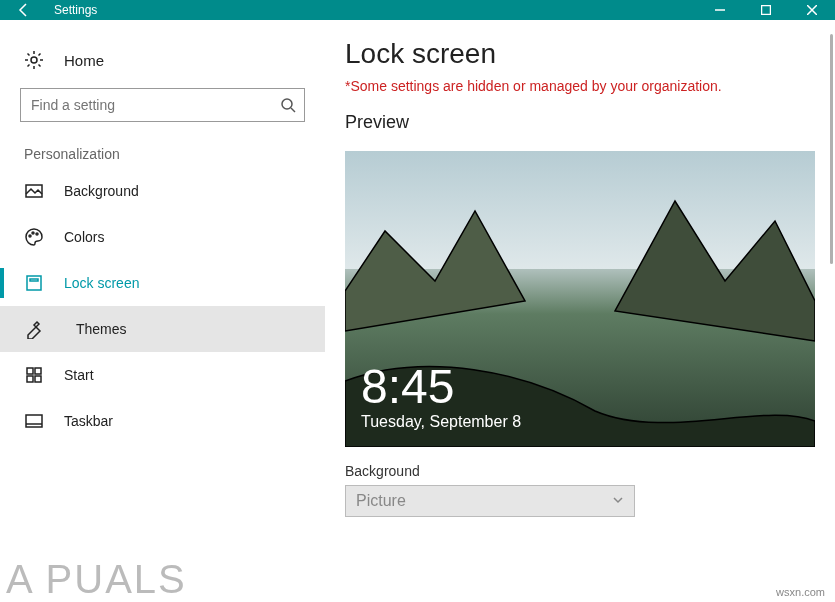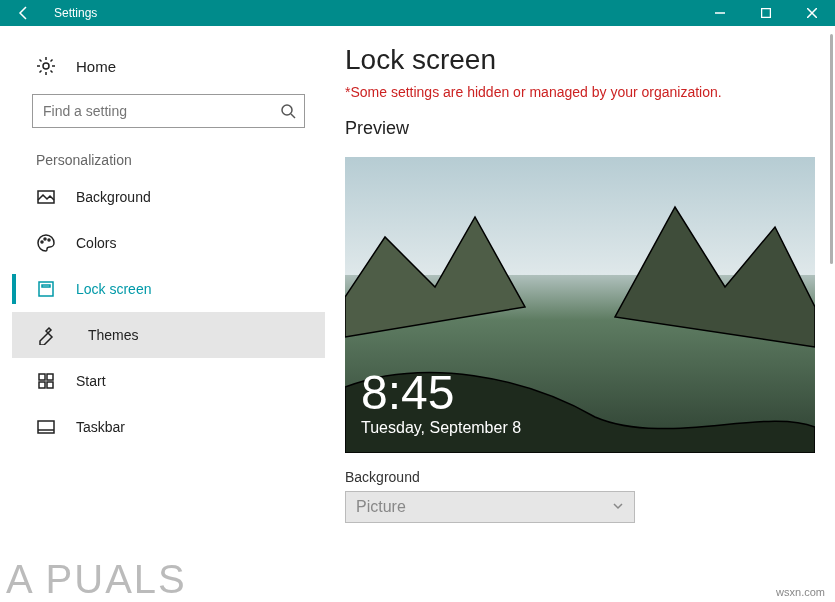--- a/index.html
+++ b/index.html
@@ -1,28 +1,28 @@
 <!DOCTYPE html>
 <html><head>
 <meta charset="utf-8">
 <style>
 * { margin: 0; padding: 0; box-sizing: border-box; font-family: "Segoe UI", Arial, sans-serif; }
 body { width: 835px; height: 602px; background: #fff; overflow: hidden; position: relative; }
 
 
-.titlebar { height: 26px; background: #008b8b; display: flex; align-items: center; color: #fff; }
+.titlebar { height: 20px; background: #008b8b; display: flex; align-items: center; color: #fff; }
 .titlebar .back { width: 48px; height: 32px; display: flex; align-items: center; justify-content: center; cursor: pointer; }
 .titlebar .back svg { width: 16px; height: 16px; }
 .titlebar .title { font-size: 12px; padding-left: 6px; flex: 1; }
 .titlebar .ctrl { width: 46px; height: 32px; display: flex; align-items: center; justify-content: center; cursor: pointer; }
 .titlebar .ctrl svg { width: 10px; height: 10px; }
 
 
 .content { display: flex; height: calc(602px - 32px); }
-.sidebar { width: 325px; padding-top: 20px; margin-left: 12px; }
+.sidebar { width: 325px; padding-top: 20px; }
 .main { flex: 1; padding: 18px 20px 0 20px; position: relative; }
 
 
 .home-row { display: flex; align-items: center; padding: 10px 20px 10px 24px; cursor: pointer; font-size: 15px; color: #222; }
 .home-row .icon { width: 20px; margin-right: 20px; display:flex; }
 .search-box { margin: 8px 20px 14px 20px; height: 34px; border: 1px solid #999; display: flex; align-items: center; padding: 0 8px 0 10px; }
 .search-box input { border: none; outline: none; flex: 1; font-size: 14px; color: #333; }
 .search-box .sicon { width: 16px; height: 16px; color:#555; }
 .category { padding: 10px 0 6px 24px; font-size: 14px; color: #666; }
 .nav-item { display: flex; align-items: center; height: 46px; padding-left: 24px; cursor: pointer; font-size: 14px; color: #222; position: relative; }

